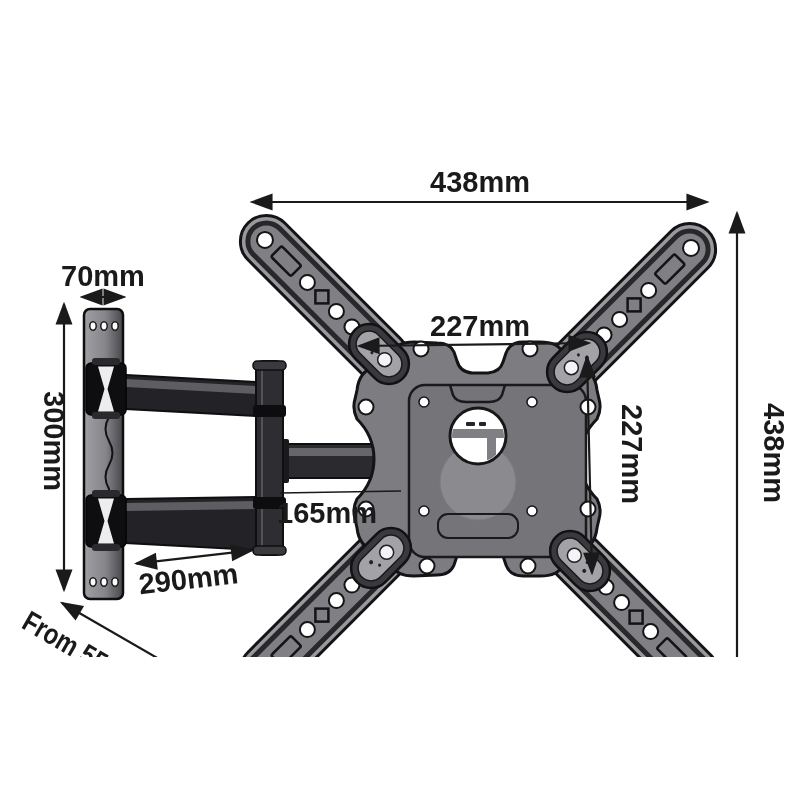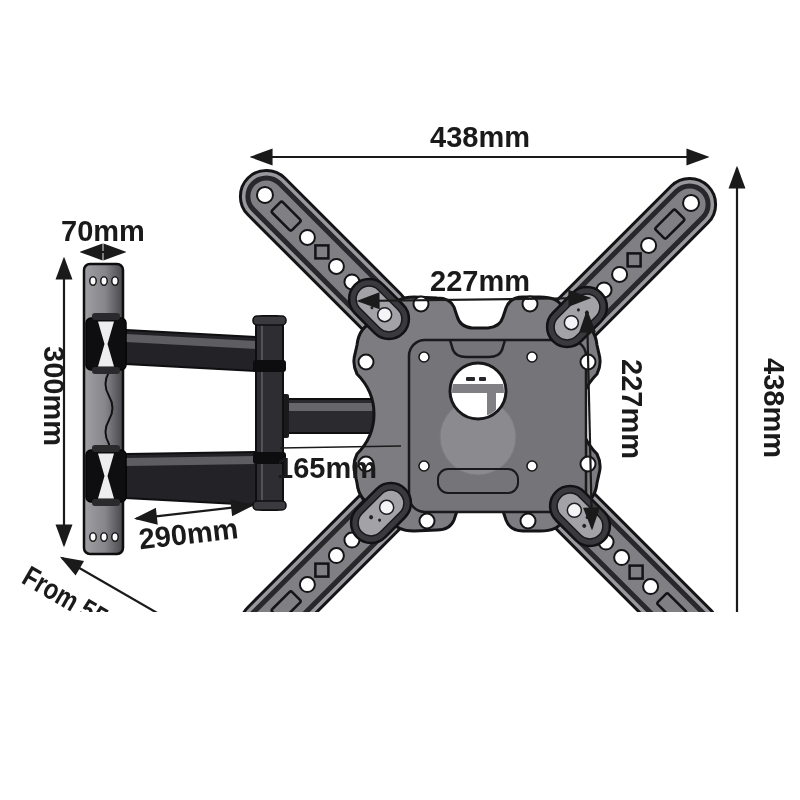--- a/index.html
+++ b/index.html
@@ -1,16 +1,16 @@
 <!DOCTYPE html>
 <html><head>
 <meta charset="utf-8">
 <style>
   html,body{margin:0;padding:0;background:#ffffff;}
-  .stage{position:relative;width:800px;height:612px;background:#ffffff;overflow:hidden;}
+  .stage{position:relative;width:800px;height:612px;background:#ffffff;overflow:hidden;margin-top:45px;}
   svg{display:block;}
   .dim{font-family:"Liberation Sans", sans-serif;font-weight:700;font-size:29px;fill:#1a1a1a;}
   .dline{stroke:#1a1a1a;stroke-width:2.2;fill:none;}
   .tline{stroke:#1a1a1a;stroke-width:1.5;fill:none;}
 </style>
 </head>
 <body>
 
 <div class="stage">
 <svg width="800" height="800" viewBox="0 0 800 800" xmlns="http://www.w3.org/2000/svg">

